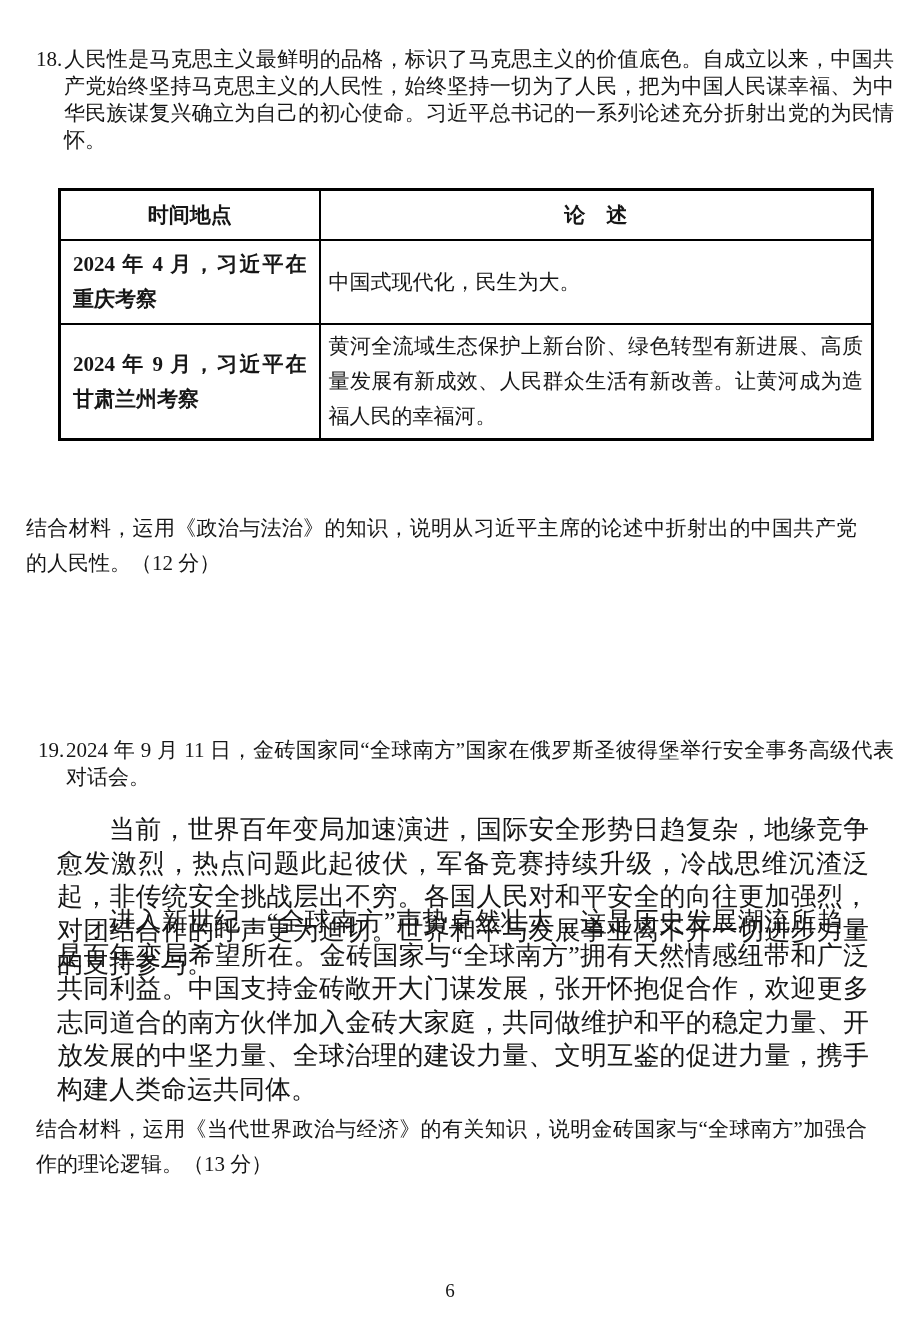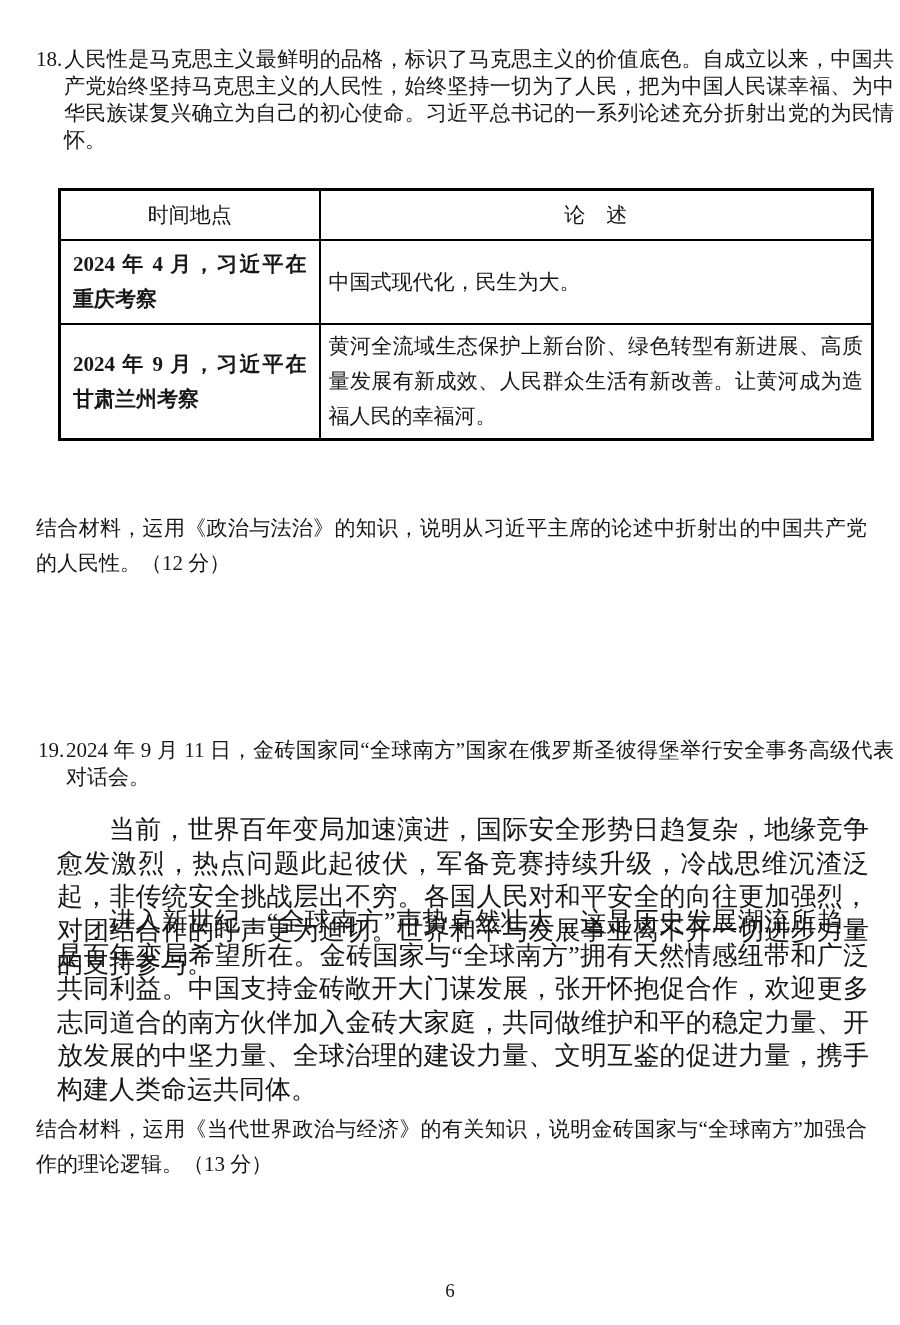--- a/index.html
+++ b/index.html
@@ -40,21 +40,21 @@
     table-layout: fixed;
     font-size: 21px;
     border: 3px solid #000;
   }
   .stmt-table col.c1 { width: 260px; }
   .stmt-table col.c2 { width: 553px; }
   .stmt-table th, .stmt-table td {
     border: 2px solid #000;
   }
   .stmt-table th {
-    font-weight: normal;
+    font-weight: bold;
     text-align: center;
     height: 46px;
     vertical-align: middle;
     font-size: 21px;
   }
   .stmt-table td {
     vertical-align: middle;
     line-height: 35px;
     padding: 4px 8px;
     text-align: justify;
@@ -63,21 +63,21 @@
   tr.r1 td { height: 74px; }
   tr.r2 td { height: 80px; }
   tr.r3 td { height: 102px; }
 
   .ask {
     position: absolute;
     font-size: 21px;
     line-height: 35px;
     text-align: justify;
   }
-  #q18-ask { top: 511px; left: 36px; width: 831px; }
+  #q18-ask { top: 511px; left: 26px; width: 831px; }
   #q19-ask { top: 1112px; left: 36px; width: 831px; }
 
   .material {
     position: absolute;
     left: 57px;
     width: 812px;
     font-size: 26px;
     line-height: 33.5px;
     text-align: justify;
     text-indent: 2em;

